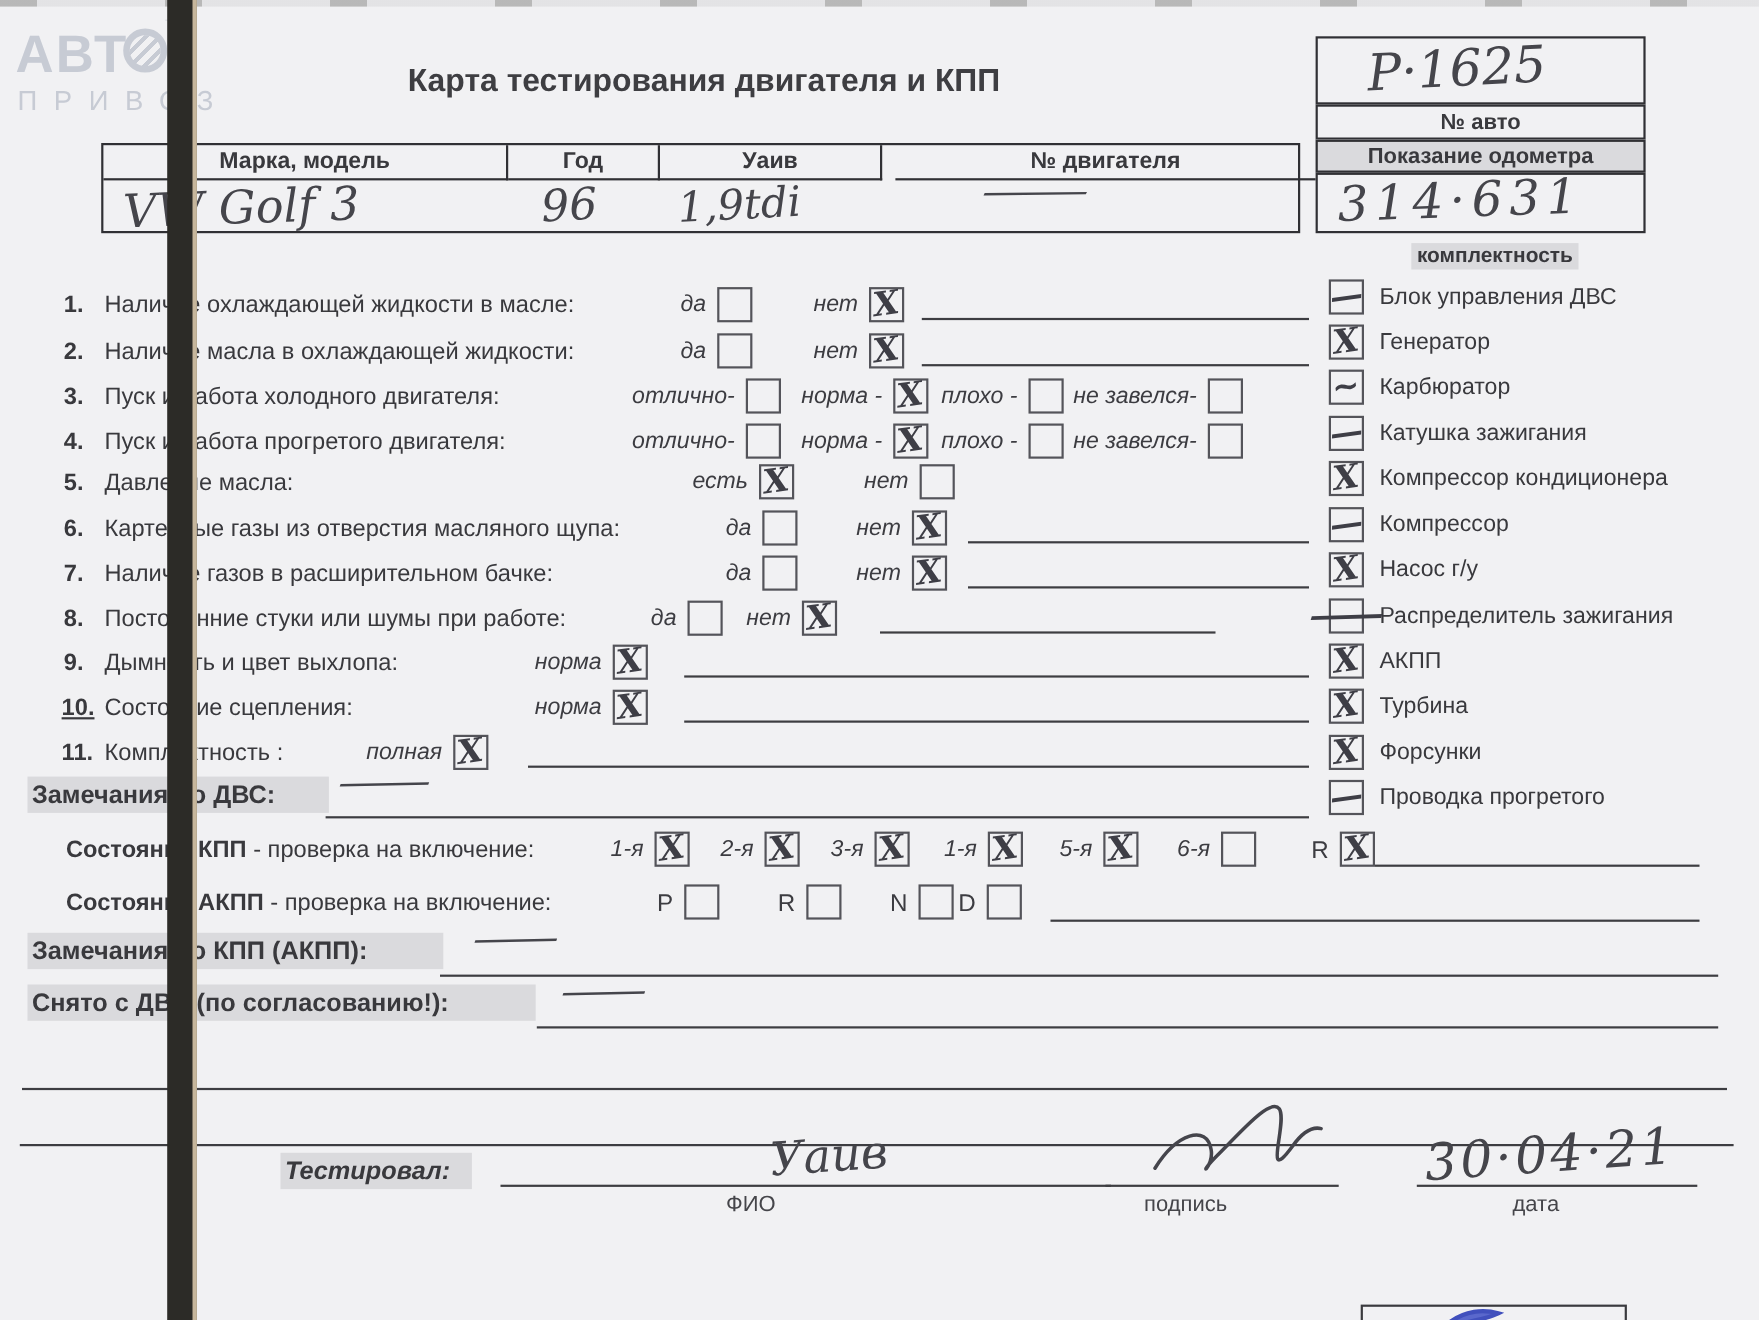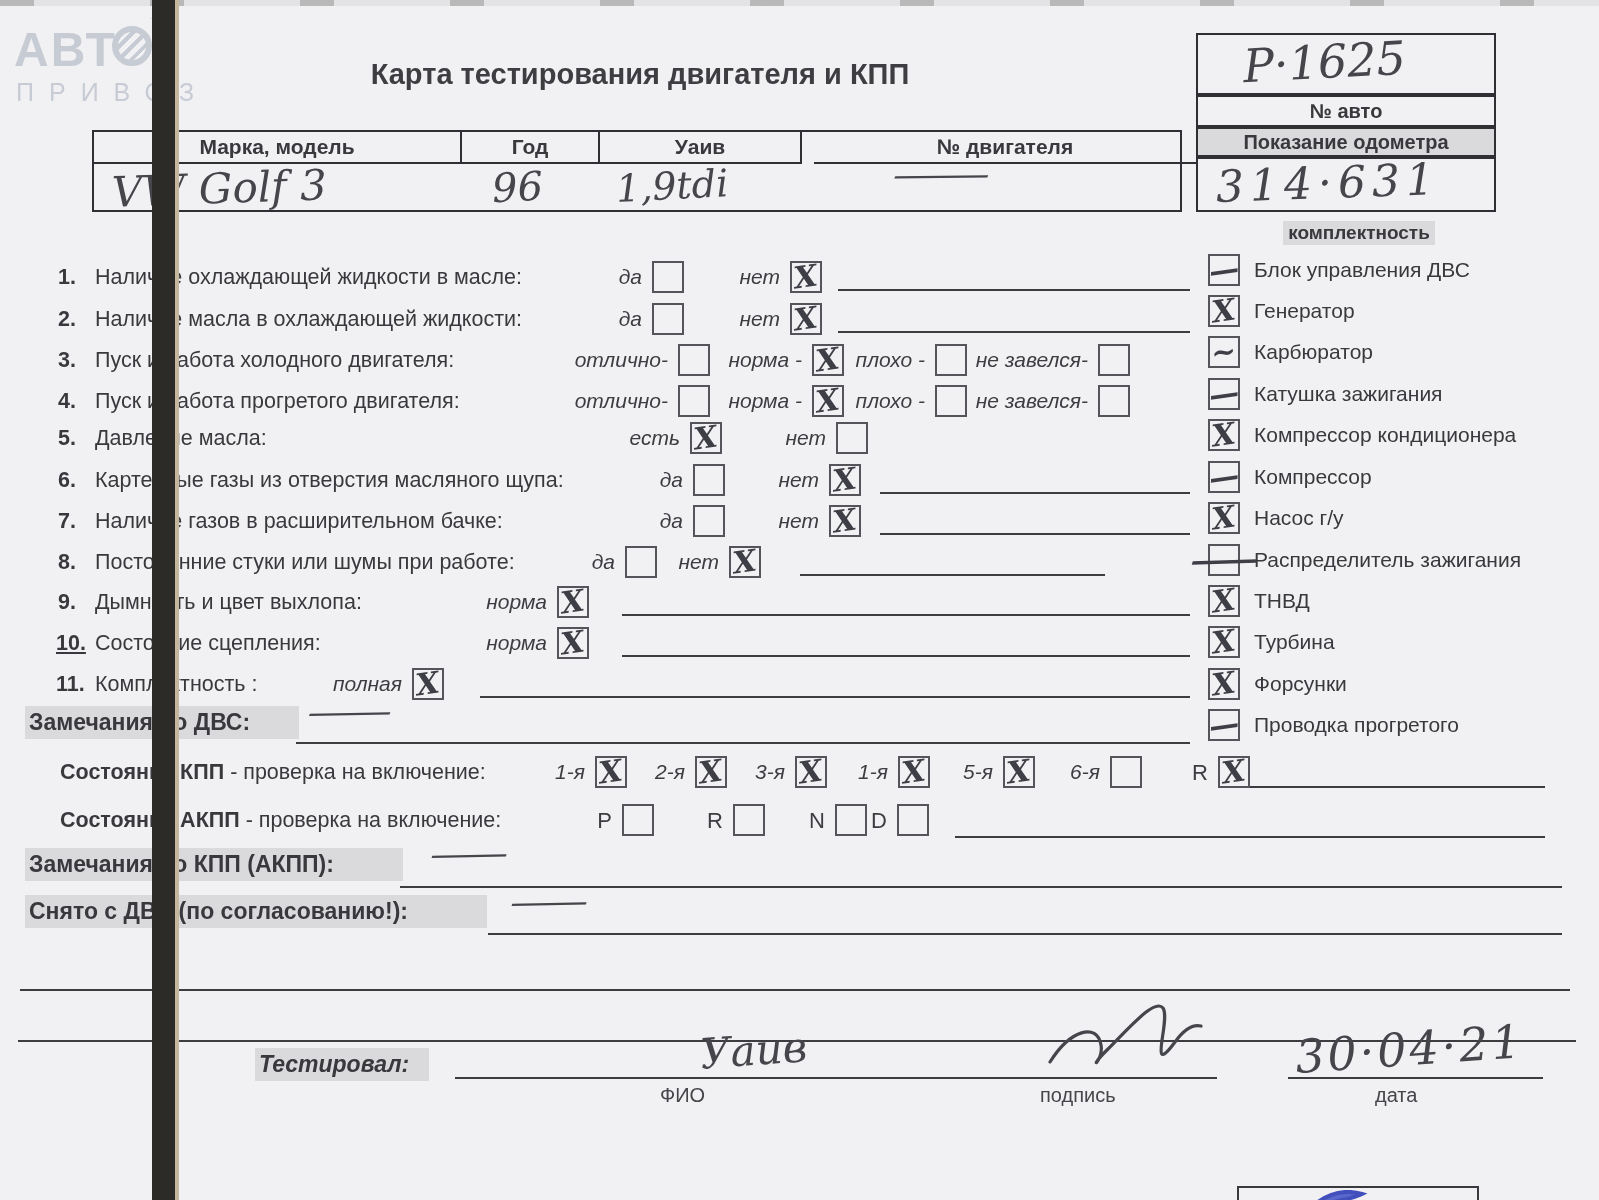--- a/index.html
+++ b/index.html
@@ -122,21 +122,21 @@
 <div class="crow" style="top:544px;">
     <span class="cbox">
       <span class="mark" style="transform:scaleX(2.4) rotate(-4deg);">—</span>
     </span>
     <span class="clabel">Распределитель зажигания</span>
   </div>
 <div class="crow" style="top:585px;">
     <span class="cbox">
       <span class="mark">X</span>
     </span>
-    <span class="clabel">ТНВД</span>
+    <span class="clabel">АКПП</span>
   </div>
 <div class="crow" style="top:626px;">
     <span class="cbox">
       <span class="mark">X</span>
     </span>
     <span class="clabel">Турбина</span>
   </div>
 <div class="crow" style="top:668px;">
     <span class="cbox">
       <span class="mark">X</span>

